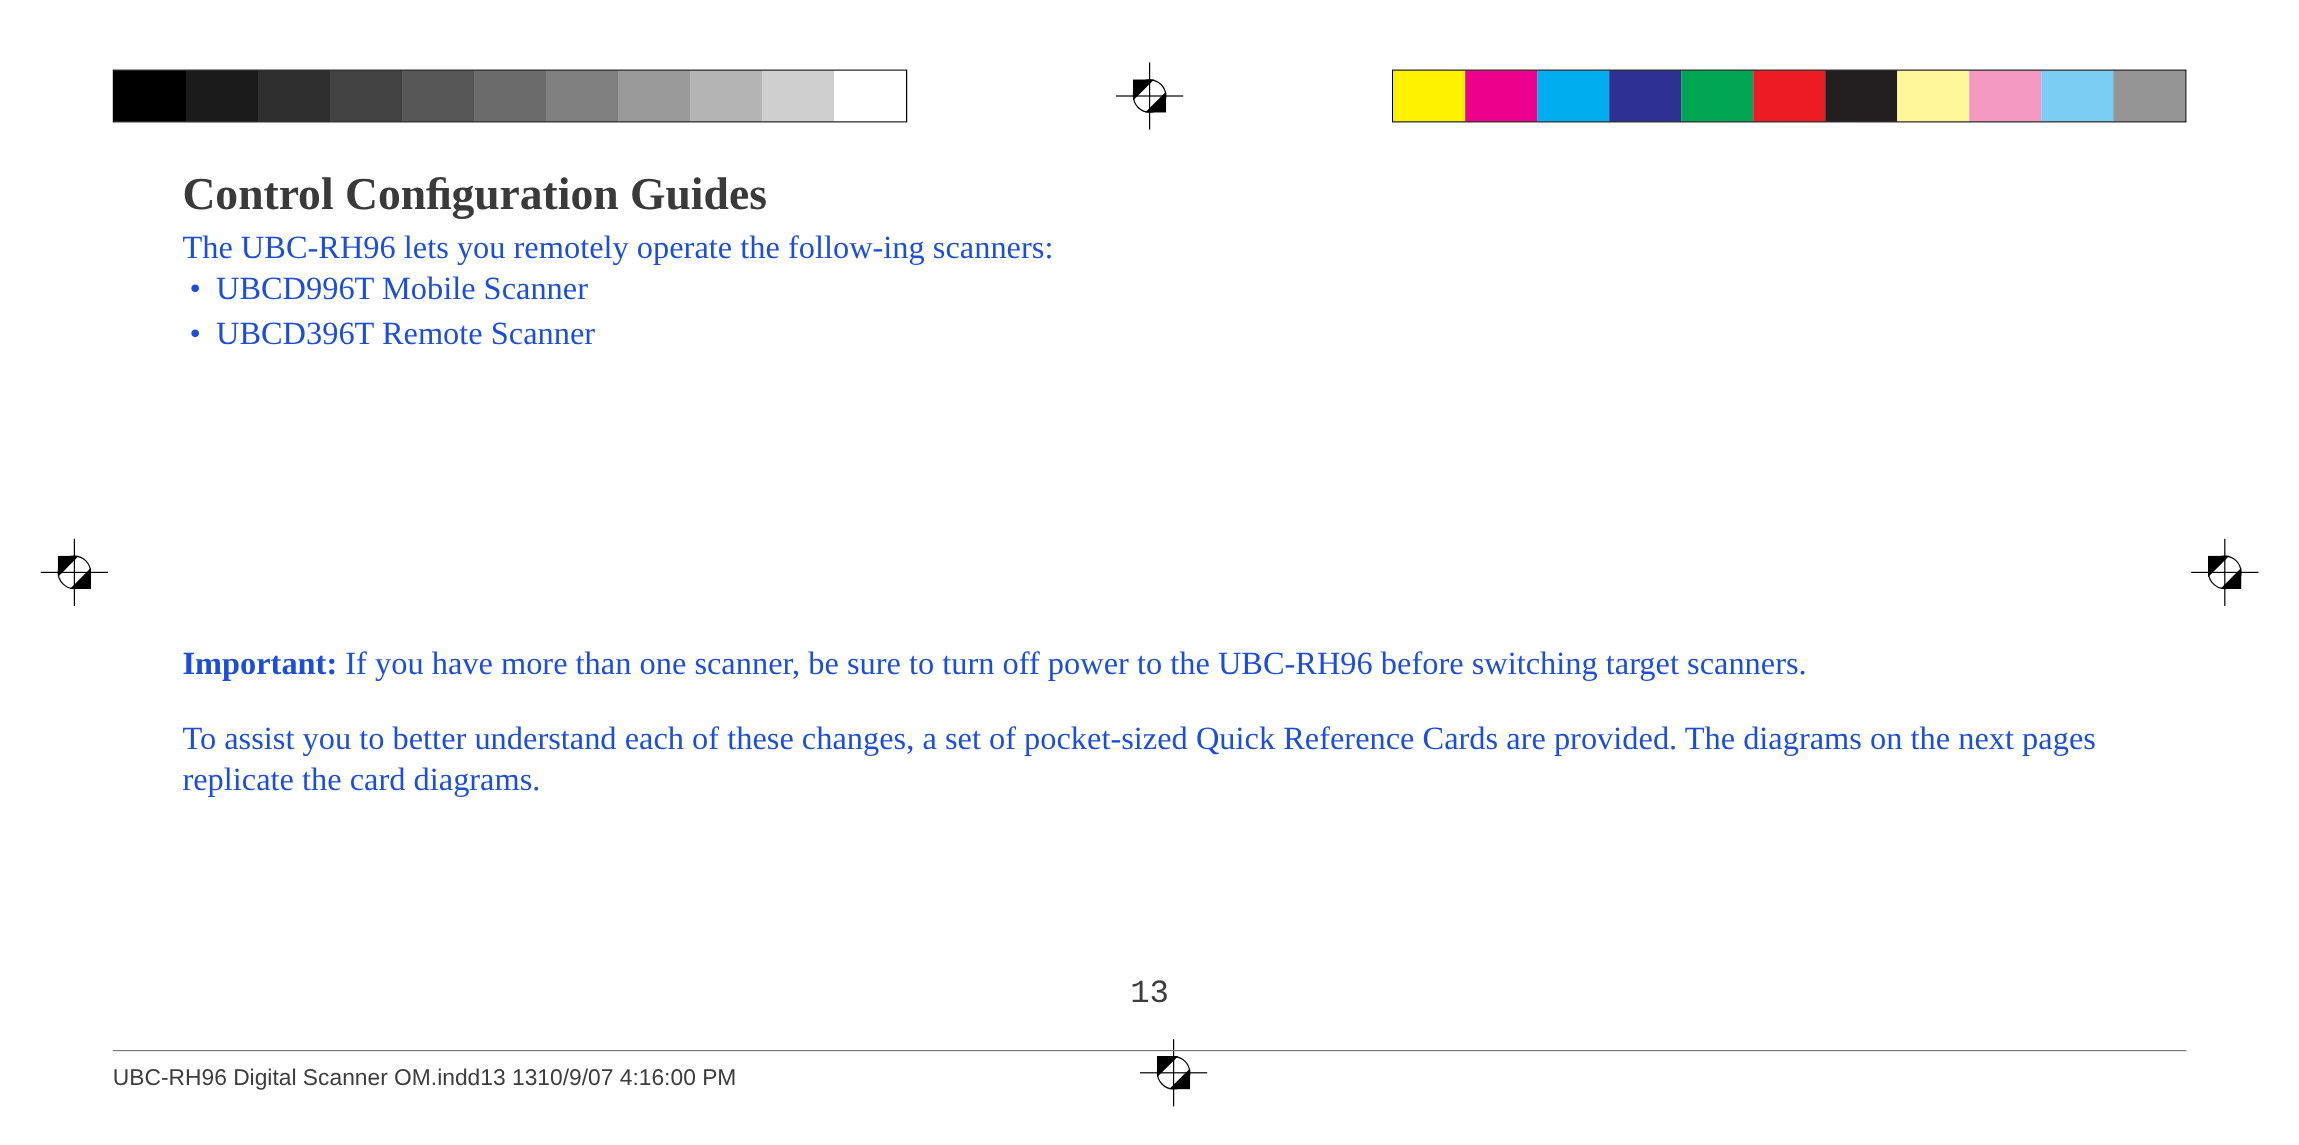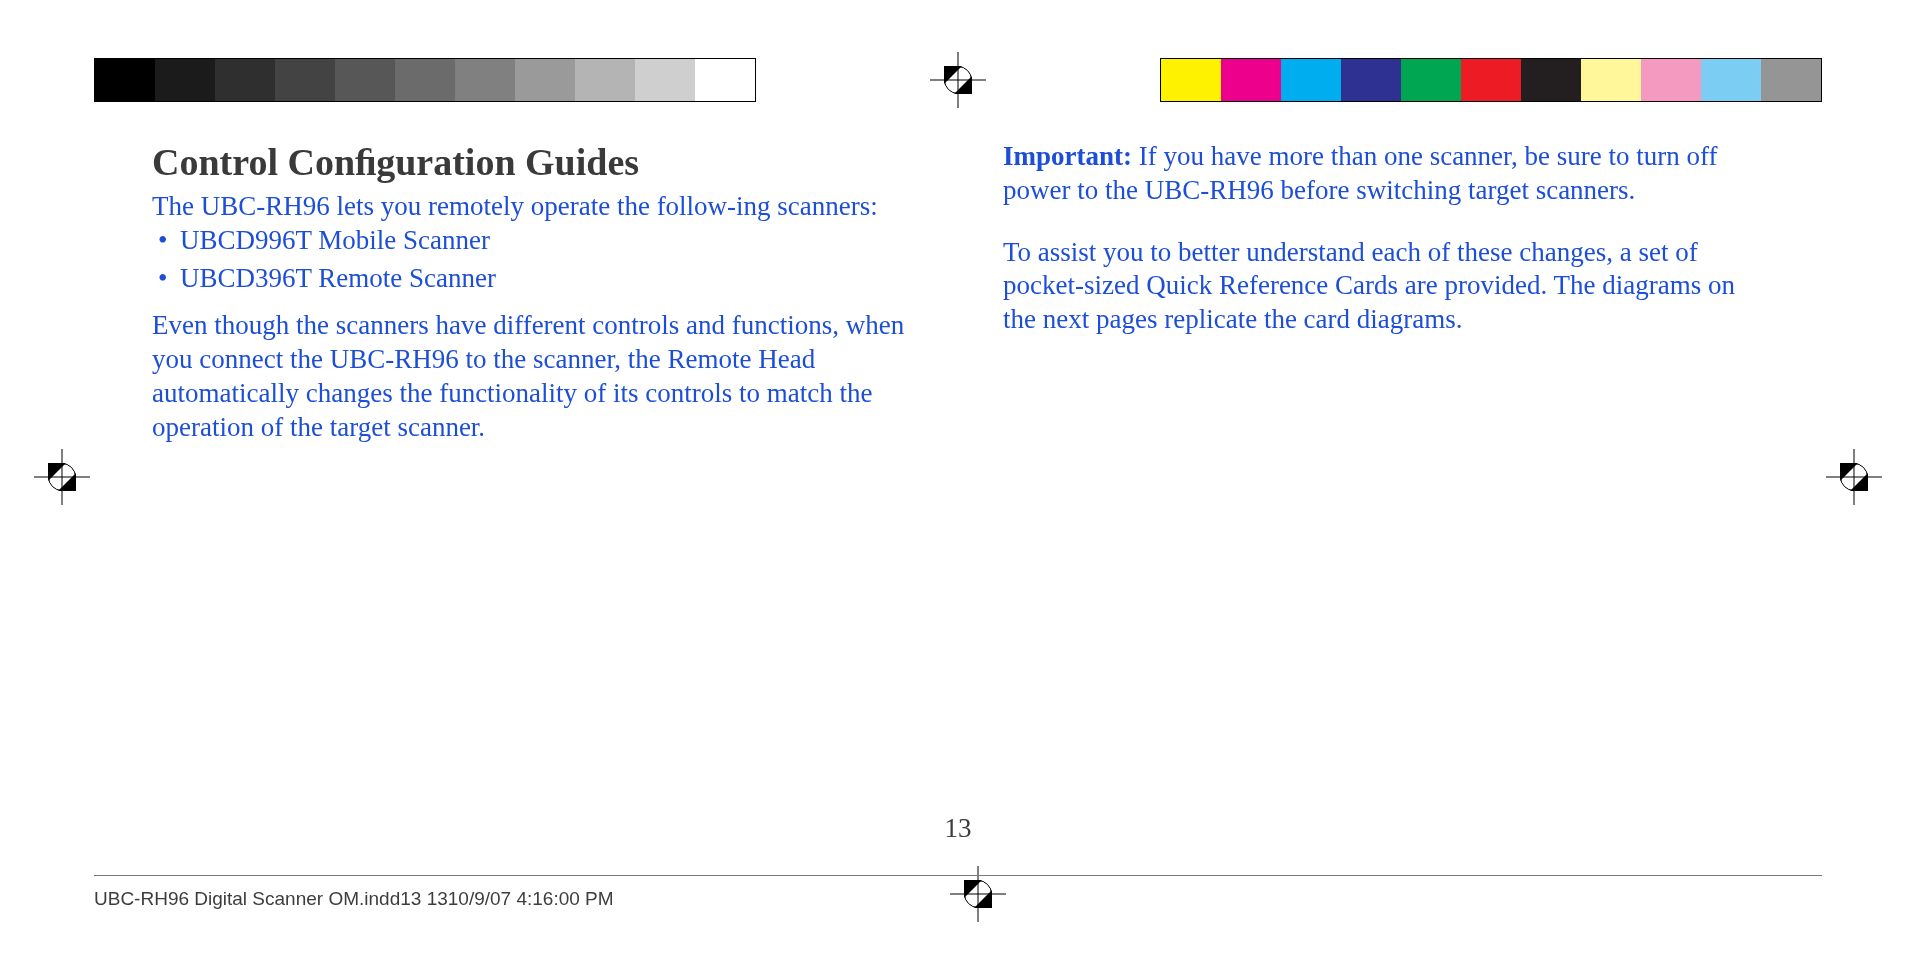--- a/index.html
+++ b/index.html
@@ -57,55 +57,56 @@
   .reg-right { position:absolute; right:24px; top:50%; transform:translateY(-50%);}
   
   .content {
     position: absolute;
     top: 140px;
     left: 152px;
     right: 152px;
     bottom: 110px;
     display: flex;
     gap: 90px;
+    flex-direction: column;
   }
   .col {
     flex: 1;
     min-width: 0;
   }
   h1 {
     font-size: 38px;
     font-weight: bold;
     color: #3a3a3a;
     margin-bottom: 6px;
   }
   p, li {
     font-size: 27px;
     line-height: 1.25;
     color: #1d4ed8;
   }
   .intro { }
-  ul { list-style: none; margin-bottom: 14px; }
+  ul { list-style: none; margin-bottom: 32px; }
   ul li { position: relative; padding-left: 28px; margin-bottom: 4px;}
   ul li::before {
     content: "•";
     position: absolute;
     left: 6px;
     top: 0;
   }
   .para { margin-bottom: 28px; }
   .bold-run { font-weight: bold; }
   .page-num {
     position: absolute;
     left: 50%;
     bottom: 110px;
     transform: translateX(-50%);
     font-size: 27px;
     color: #3d3d3d;
-    font-family: Liberation Serif, serif;
+    font-family: Liberation Mono, monospace;
   }
   .footer-line {
     position: absolute;
     left: 94px; right: 94px;
     bottom: 78px;
     height: 1px;
     background: #7a7a7a;
   }
   .footer {
     position: absolute;
@@ -182,21 +183,20 @@
 </div>
 
 <div class="content">
   <div class="col">
     <h1>Control Conﬁguration Guides</h1>
     <p class="intro">The UBC-RH96 lets you remotely operate the follow-ing scanners:</p>
     <ul>
       <li>UBCD996T Mobile Scanner</li>
       <li>UBCD396T Remote Scanner</li>
     </ul>
-    <p class="para">Even though the scanners have different controls and functions, when you connect the UBC-RH96 to the scanner, the Remote Head automatically changes the functionality of its controls to match the operation of the target scanner.</p>
   </div>
   <div class="col">
     <p class="para">
       <span class="bold-run">Important:</span><span> If you have more than one scanner, be sure to turn off power to the UBC-RH96 before switching target scanners.</span>
     </p>
     <p class="para">To assist you to better understand each of these changes, a set of pocket-sized Quick Reference Cards are provided. The diagrams on the next pages replicate the card diagrams.</p>
   </div>
 </div>
 
 <div class="page-num">13</div>

